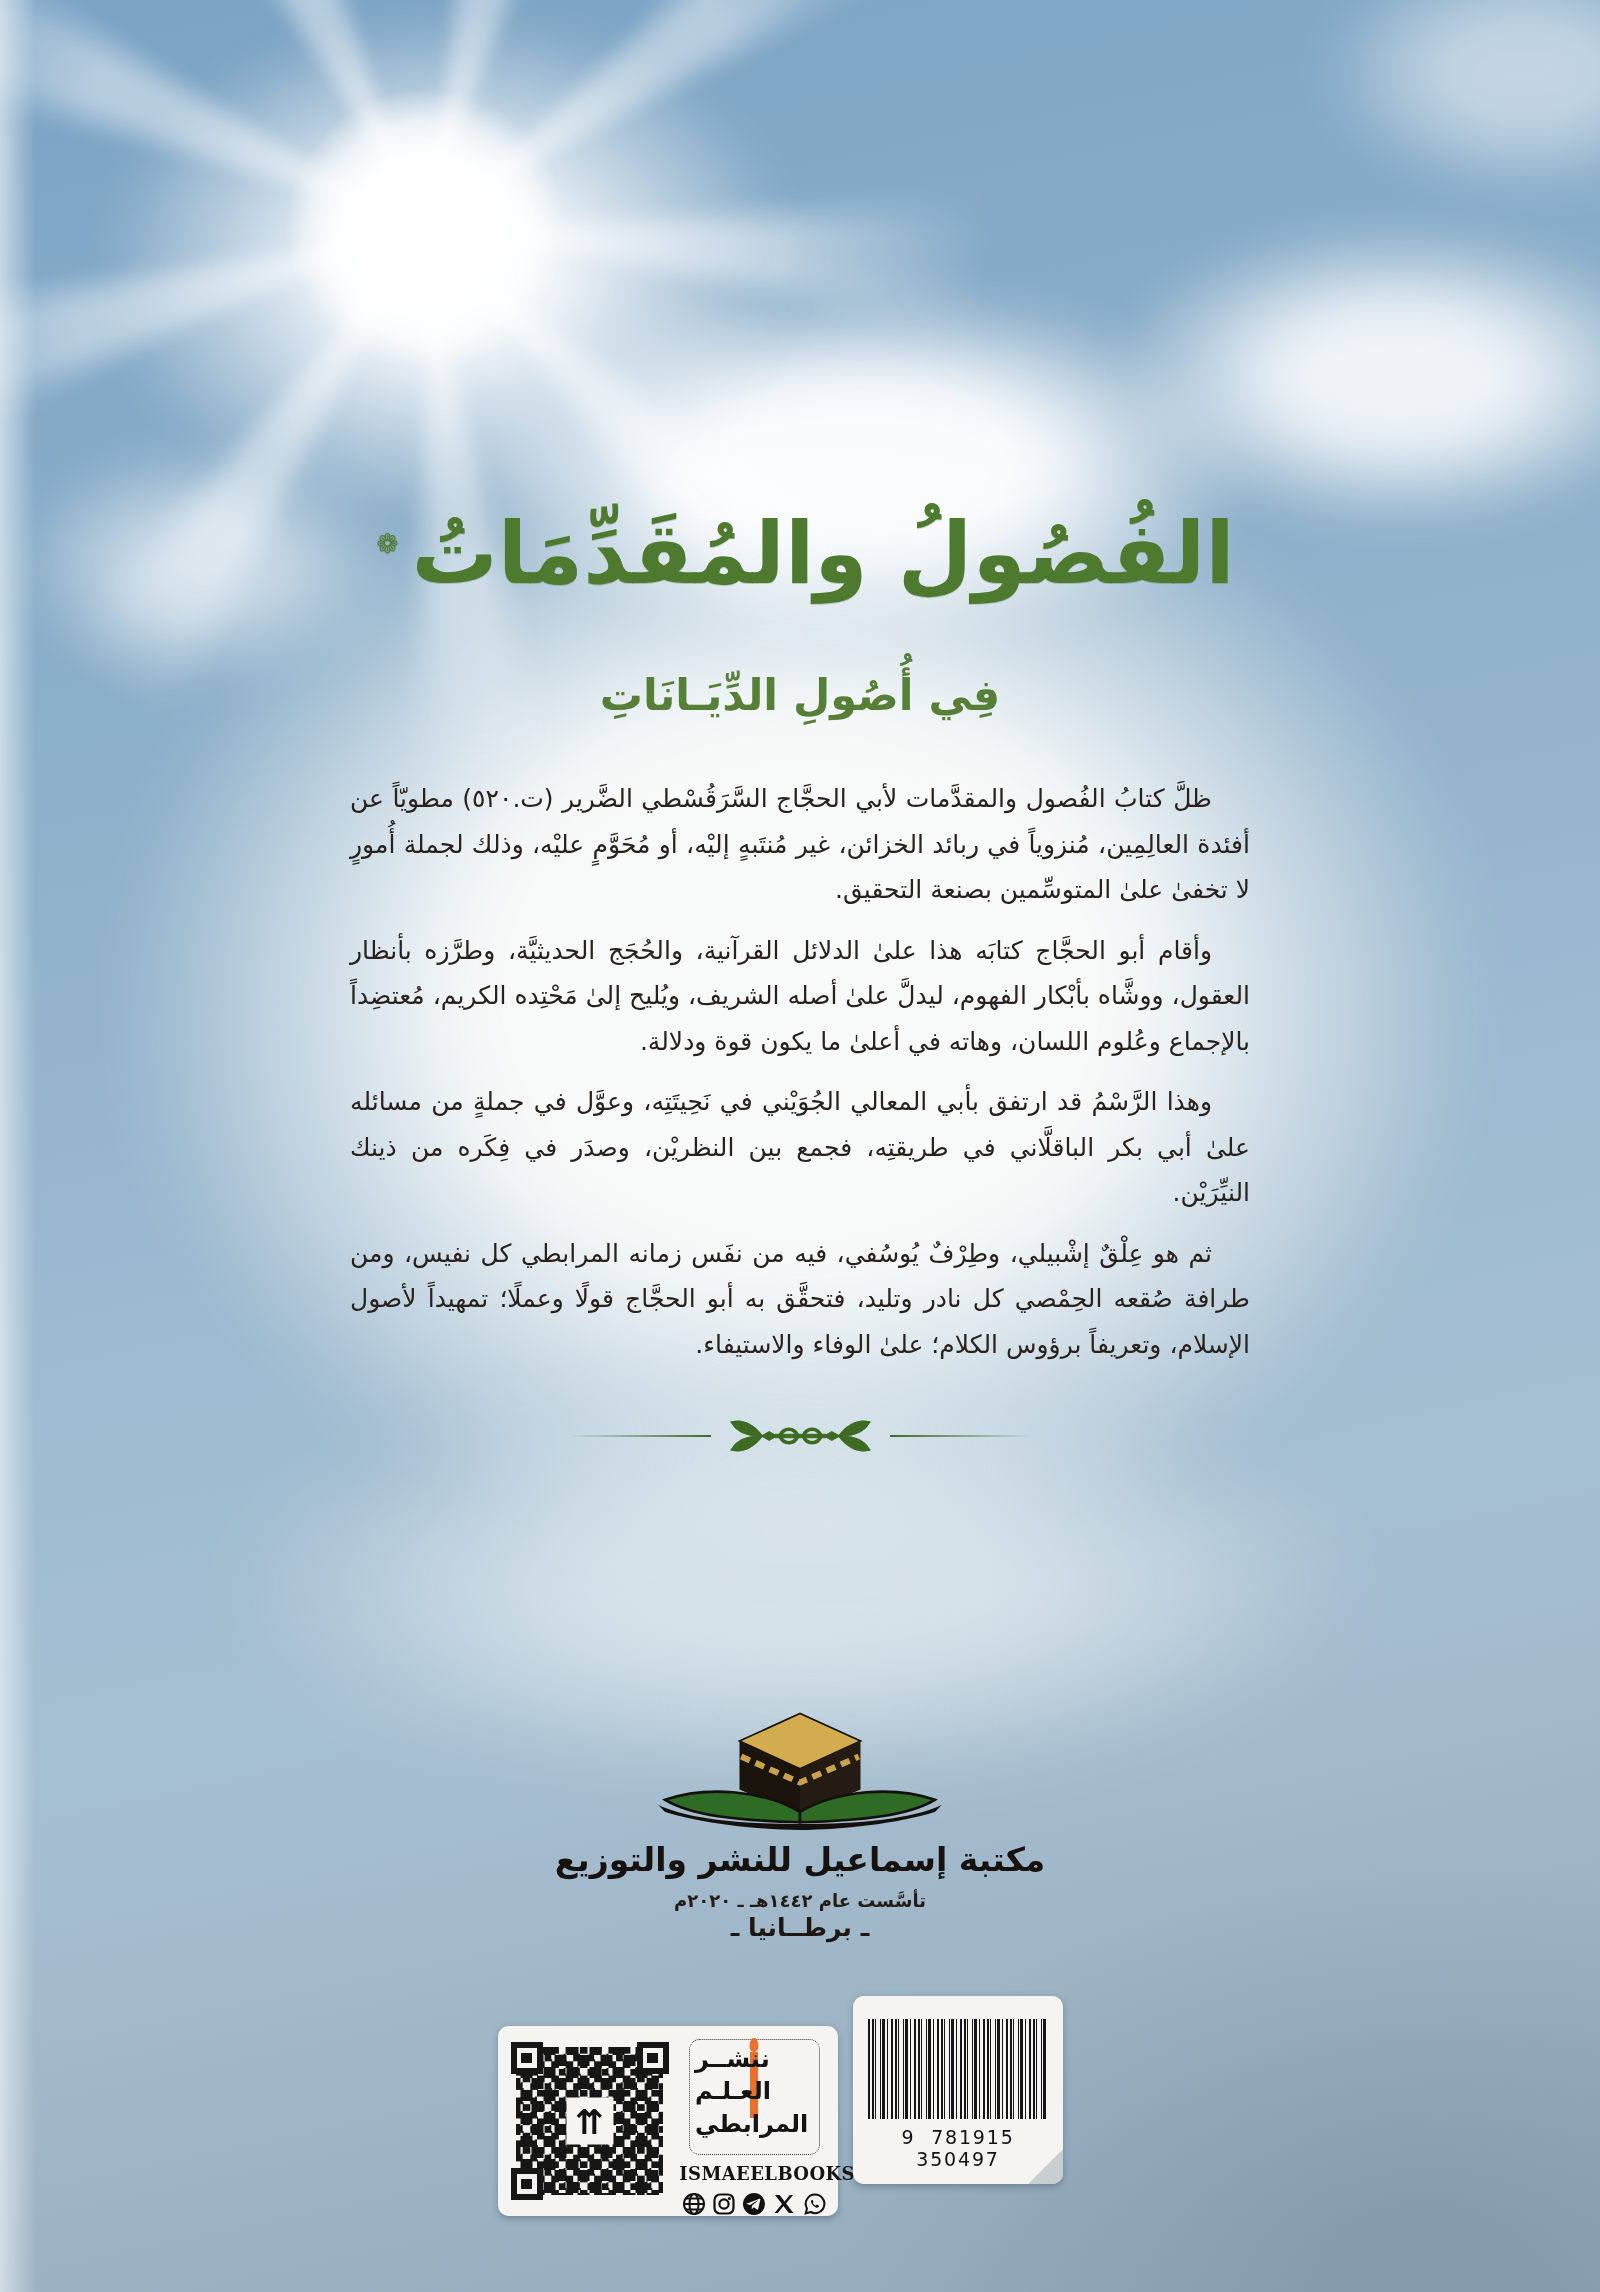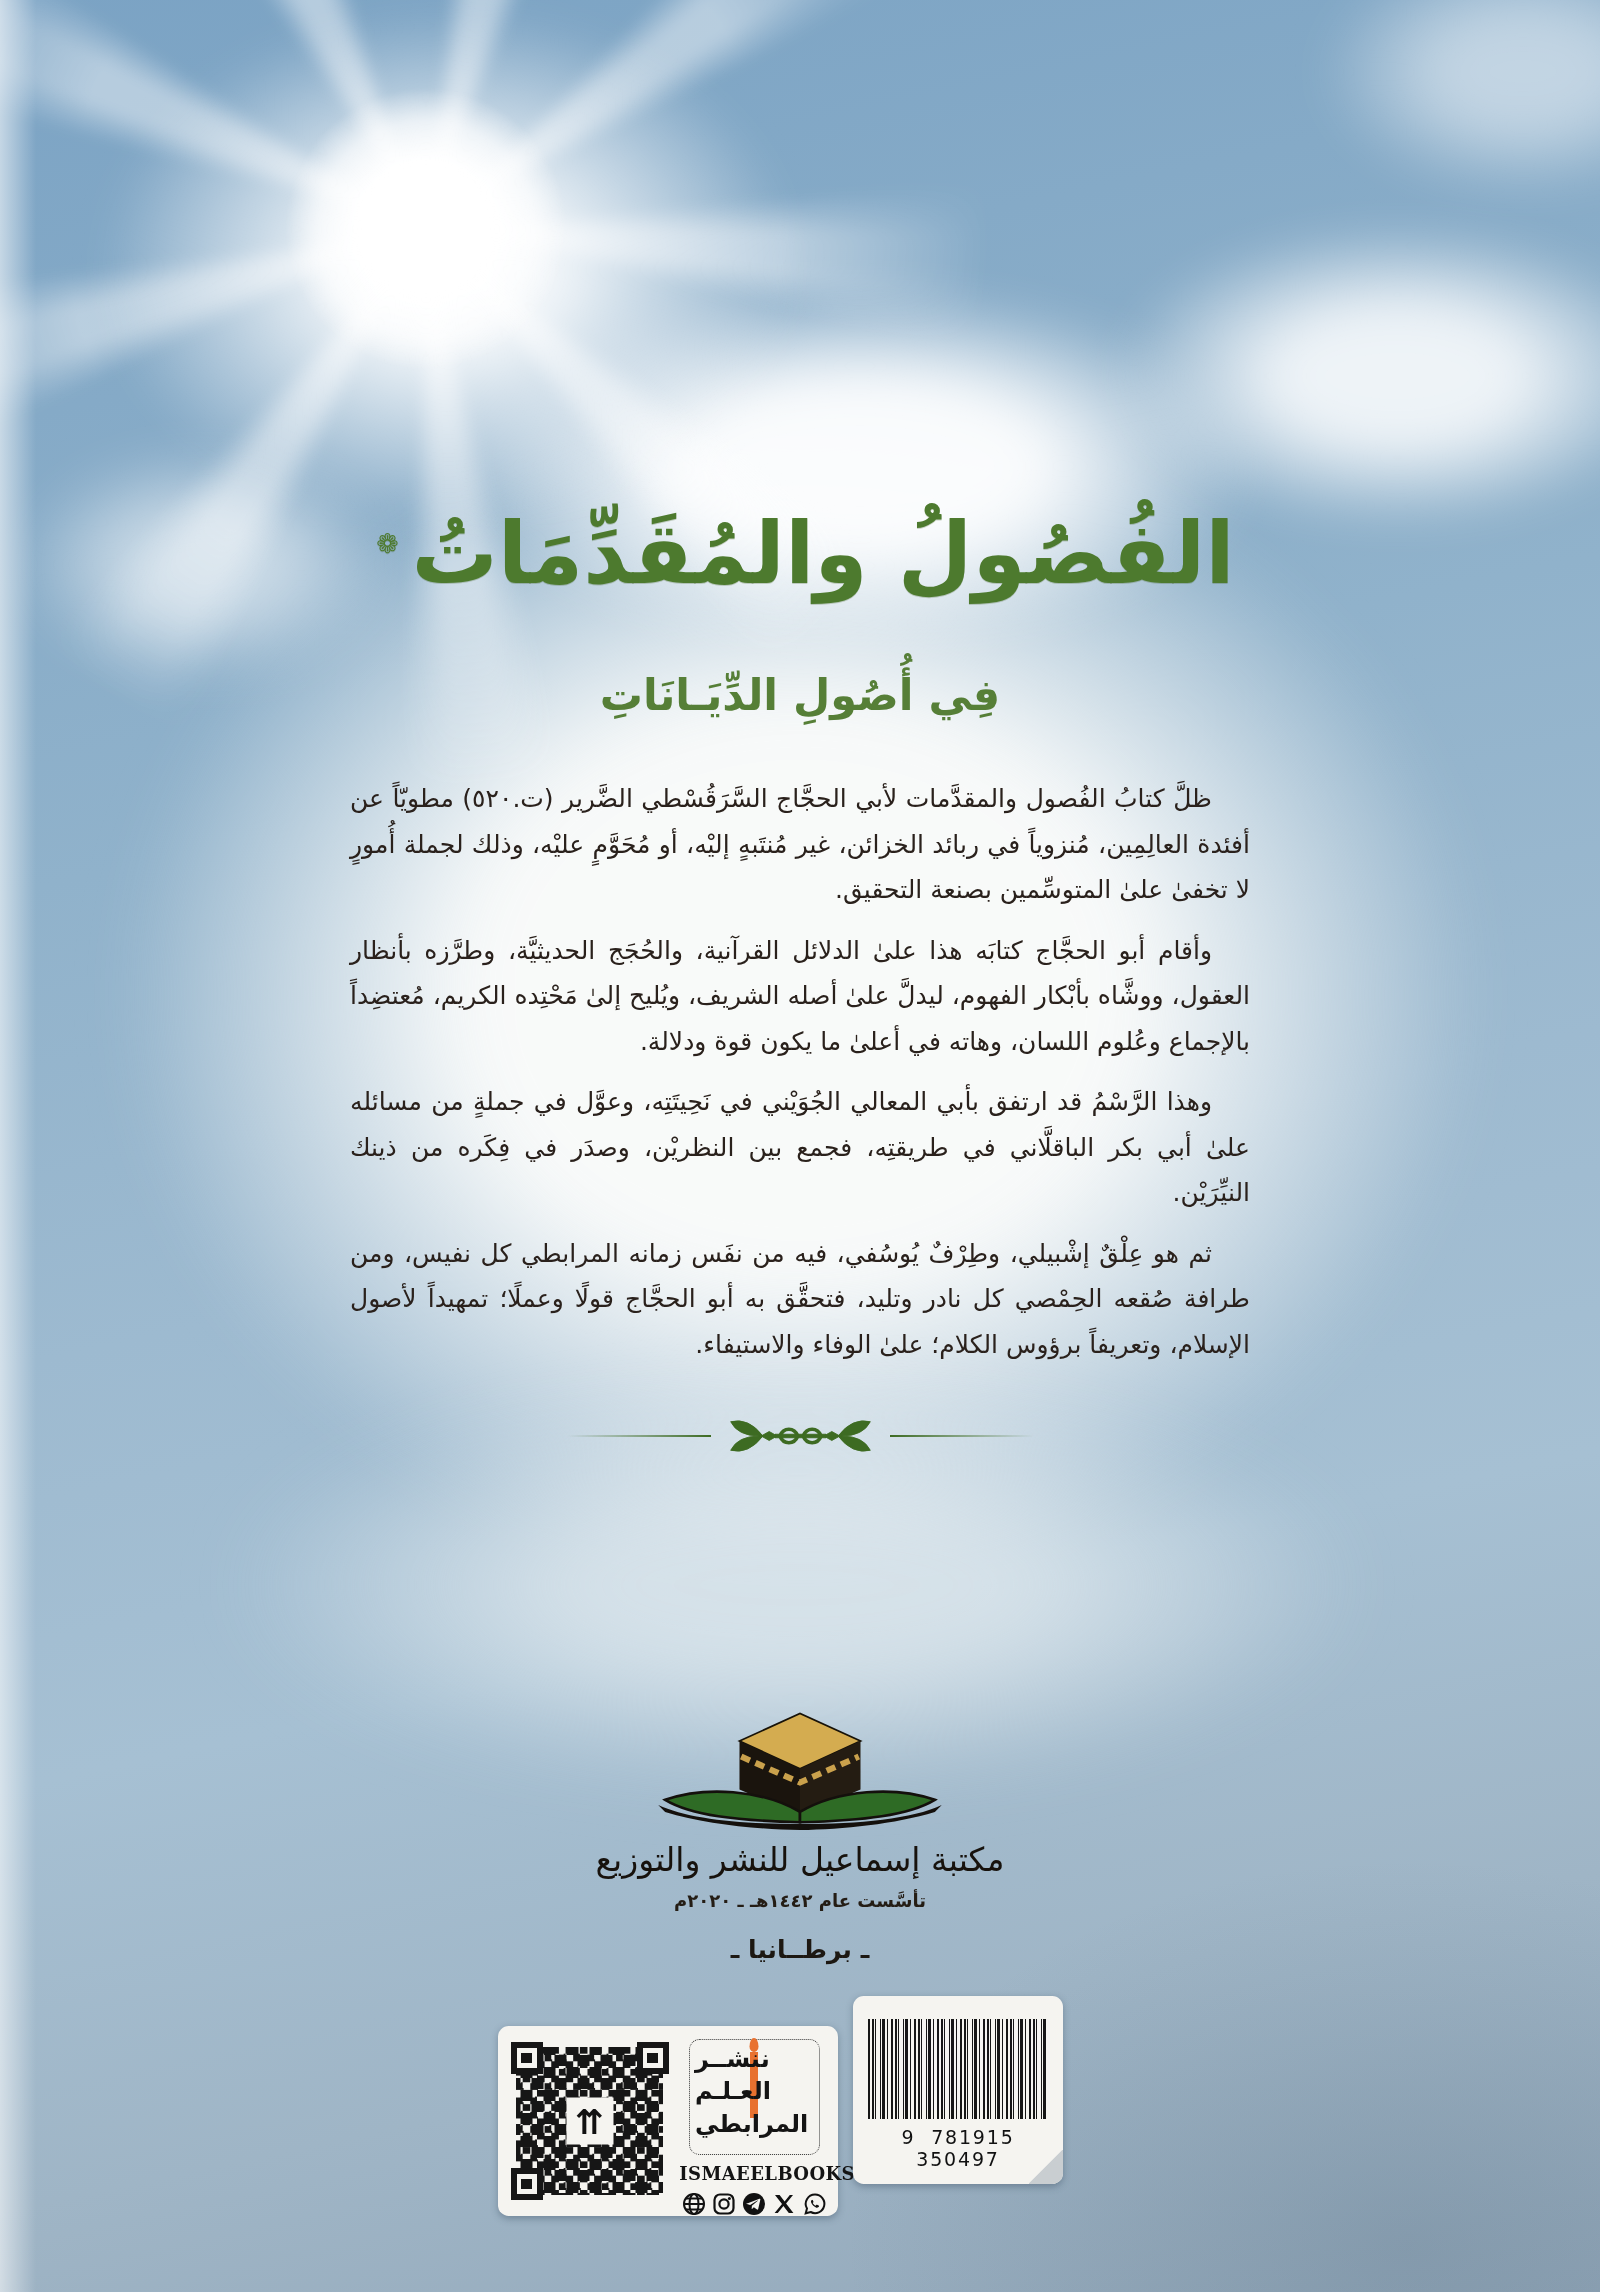--- a/index.html
+++ b/index.html
@@ -47,23 +47,23 @@
     color:#2a211c;font-size:25px;line-height:1.82;text-align:justify;}
   .body p{margin:0 0 15px 0;text-indent:38px;}
   
   .divider{position:absolute;left:567px;top:1410px;width:467px;height:52px;
     display:flex;align-items:center;}
   .dline{flex:1;height:2.7px;}
   .dline.l{background:linear-gradient(90deg, rgba(61,107,34,0), #3d6b22);}
   .dline.r{background:linear-gradient(270deg, rgba(61,107,34,0), #3d6b22);}
   
   .pub{position:absolute;left:0;right:0;top:1703px;text-align:center;color:#17120d;}
-  .pub-name{direction:rtl;font-size:33px;font-weight:normal;margin-top:0px;letter-spacing:0;}
+  .pub-name{direction:rtl;font-size:33px;font-weight:bold;margin-top:0px;letter-spacing:0;}
   .pub-founded{direction:rtl;font-size:18px;font-weight:bold;margin-top:10.7px;color:#241d15;}
-  .pub-loc{direction:rtl;font-size:25px;font-weight:bold;margin-top:24px;color:#1d1812;}
+  .pub-loc{direction:rtl;font-size:25px;font-weight:bold;margin-top:2px;color:#1d1812;}
   
   .card{position:absolute;background:#f5f4f0;border-radius:10.7px;
     box-shadow:0 2.7px 7.2px rgba(40,60,80,.35);}
   .card-left{left:498px;top:2026px;width:340px;height:190px;display:flex;padding:0;}
   .qr{position:relative;width:158px;height:158px;margin:16px 0 0 12.5px;background:#f5f4f0;}
   .qgrid{position:absolute;inset:5.4px;
     background-image:
       repeating-conic-gradient(#161616 0% 25%, transparent 0% 50%),
       repeating-conic-gradient(#161616 0% 25%, transparent 0% 50%);
     background-size:14.3px 14.3px, 23px 23px;

